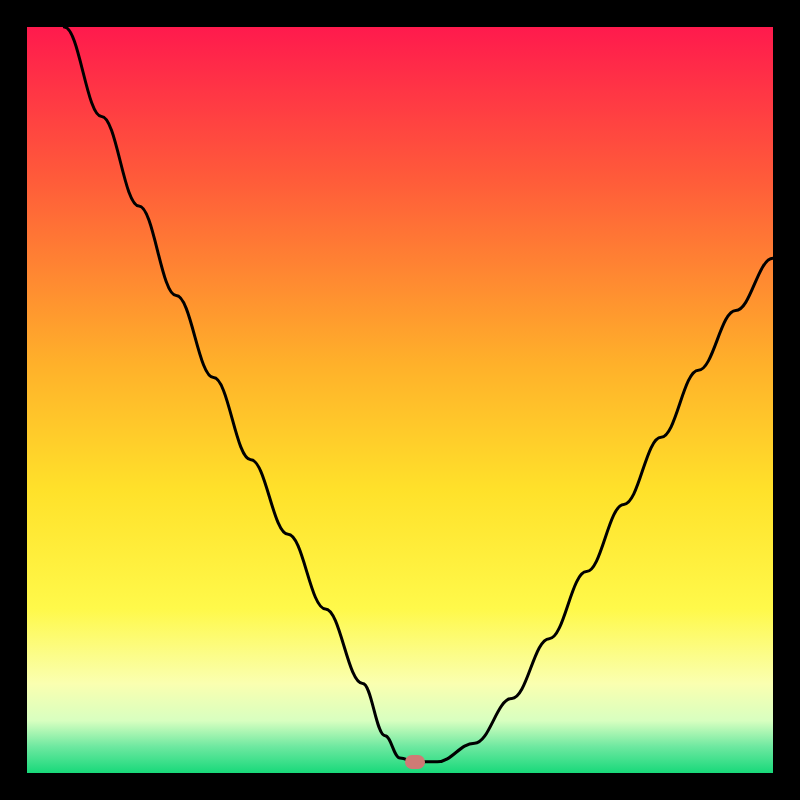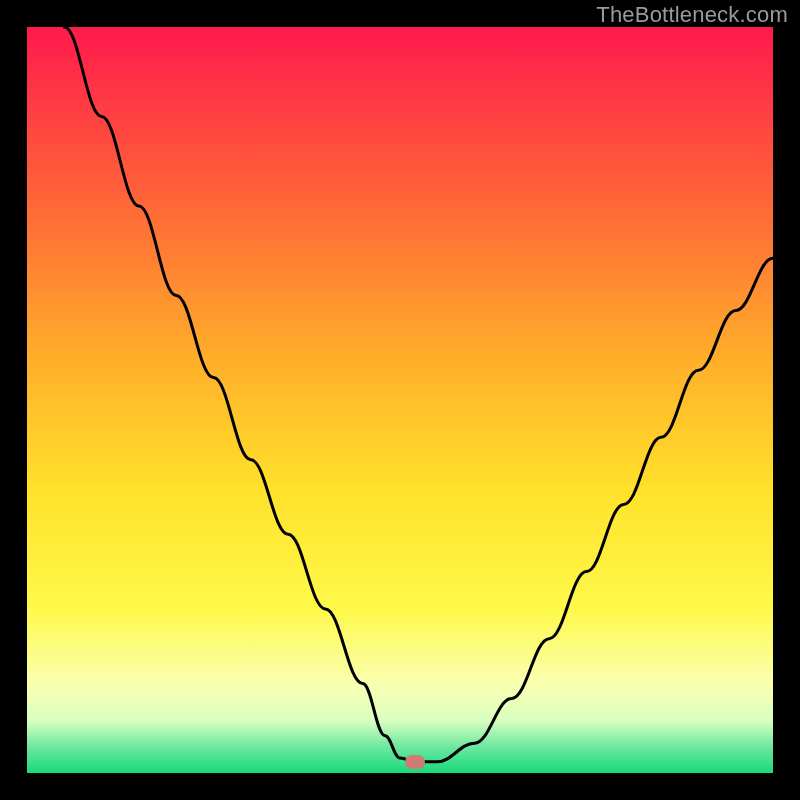--- a/index.html
+++ b/index.html
@@ -45,21 +45,20 @@
     border-radius: 7px;
     transform: translate(-50%, -50%);
     z-index: 30;
   }
 </style>
 </head>
 <body>
 
 <div class="frame">
 
-  <div class="watermark">TheBottleneck.com</div>
 
   <svg class="plot" viewBox="0 0 746 746" preserveAspectRatio="none">
     <defs>
       <linearGradient id="bg-grad" x1="0" y1="0" x2="0" y2="1">
       <stop offset="0%" stop-color="#ff1a4d"></stop>
           <stop offset="20%" stop-color="#ff5a3a"></stop>
           <stop offset="45%" stop-color="#ffb02a"></stop>
           <stop offset="62%" stop-color="#ffe12a"></stop>
           <stop offset="78%" stop-color="#fff94a"></stop>
           <stop offset="88%" stop-color="#faffb0"></stop>

